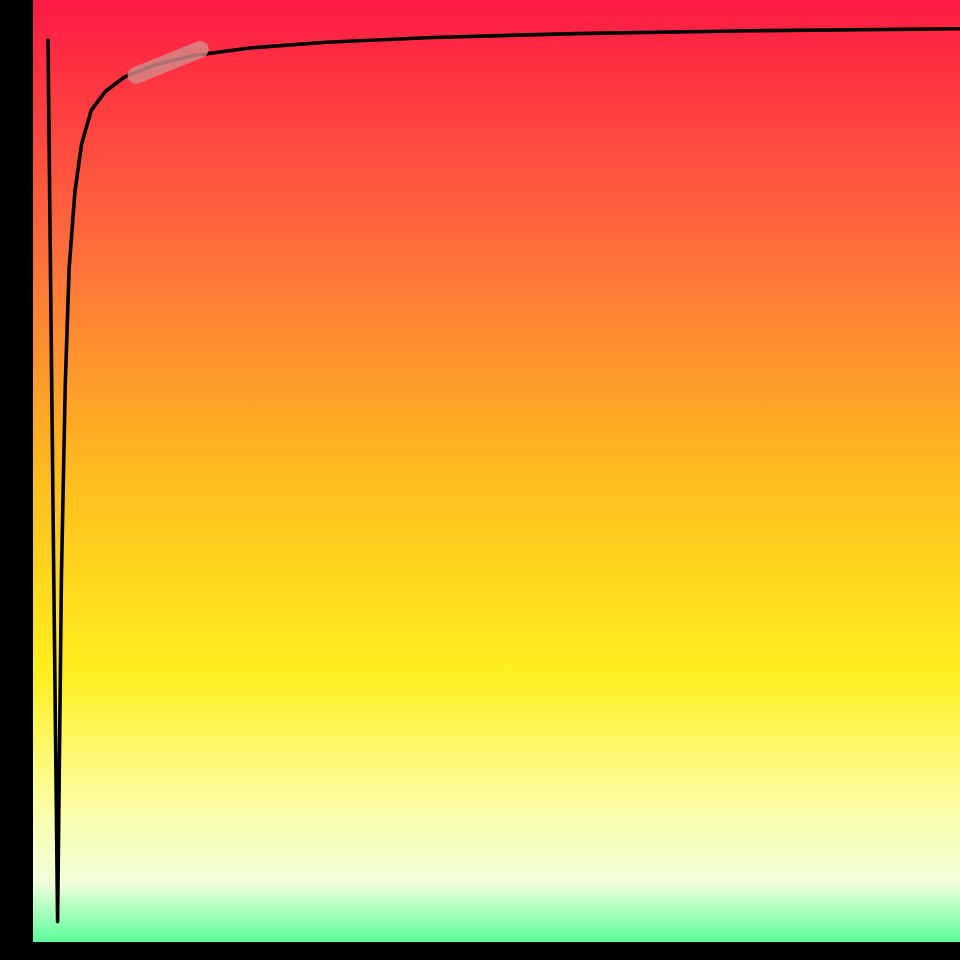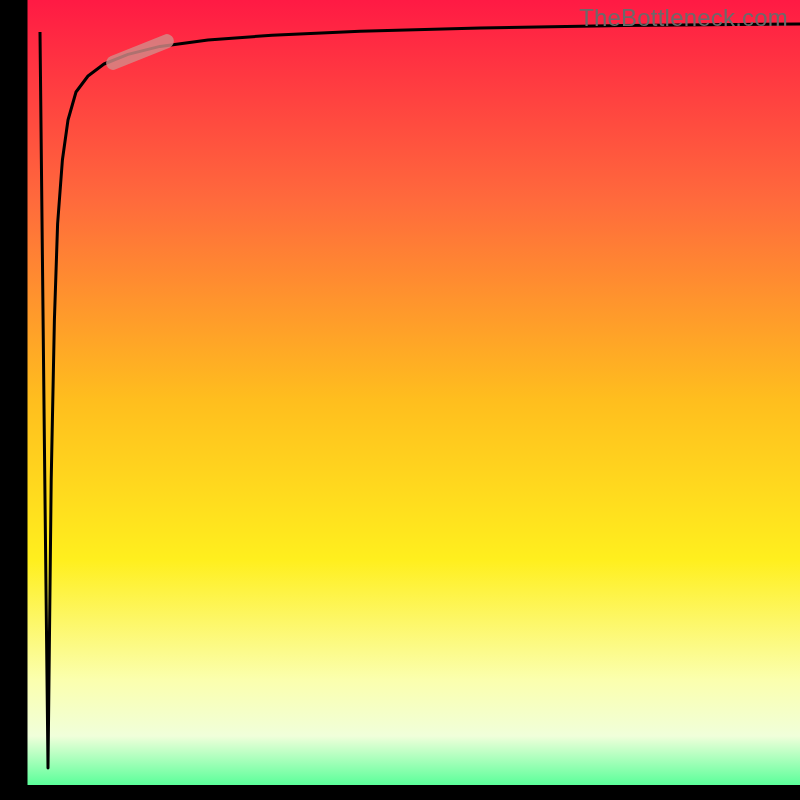--- a/index.html
+++ b/index.html
@@ -28,21 +28,20 @@
     user-select: none;
   }
   svg {
     display: block;
   }
 </style>
 </head>
 <body>
 
 <div class="chart-container">
-  <div class="watermark">TheBottleneck.com</div>
   <svg id="chart-svg" width="800" height="800" viewBox="0 0 800 800">
     <defs>
       <linearGradient id="bg-grad" x1="0" y1="0" x2="0" y2="1">
           <stop offset="0%" stop-color="#ff1a44"></stop>
           <stop offset="25%" stop-color="#ff6a3c"></stop>
           <stop offset="50%" stop-color="#ffbe1e"></stop>
           <stop offset="70%" stop-color="#ffef1e"></stop>
           <stop offset="85%" stop-color="#fbffae"></stop>
           <stop offset="92%" stop-color="#f0ffda"></stop>
           <stop offset="100%" stop-color="#2dff86"></stop>

